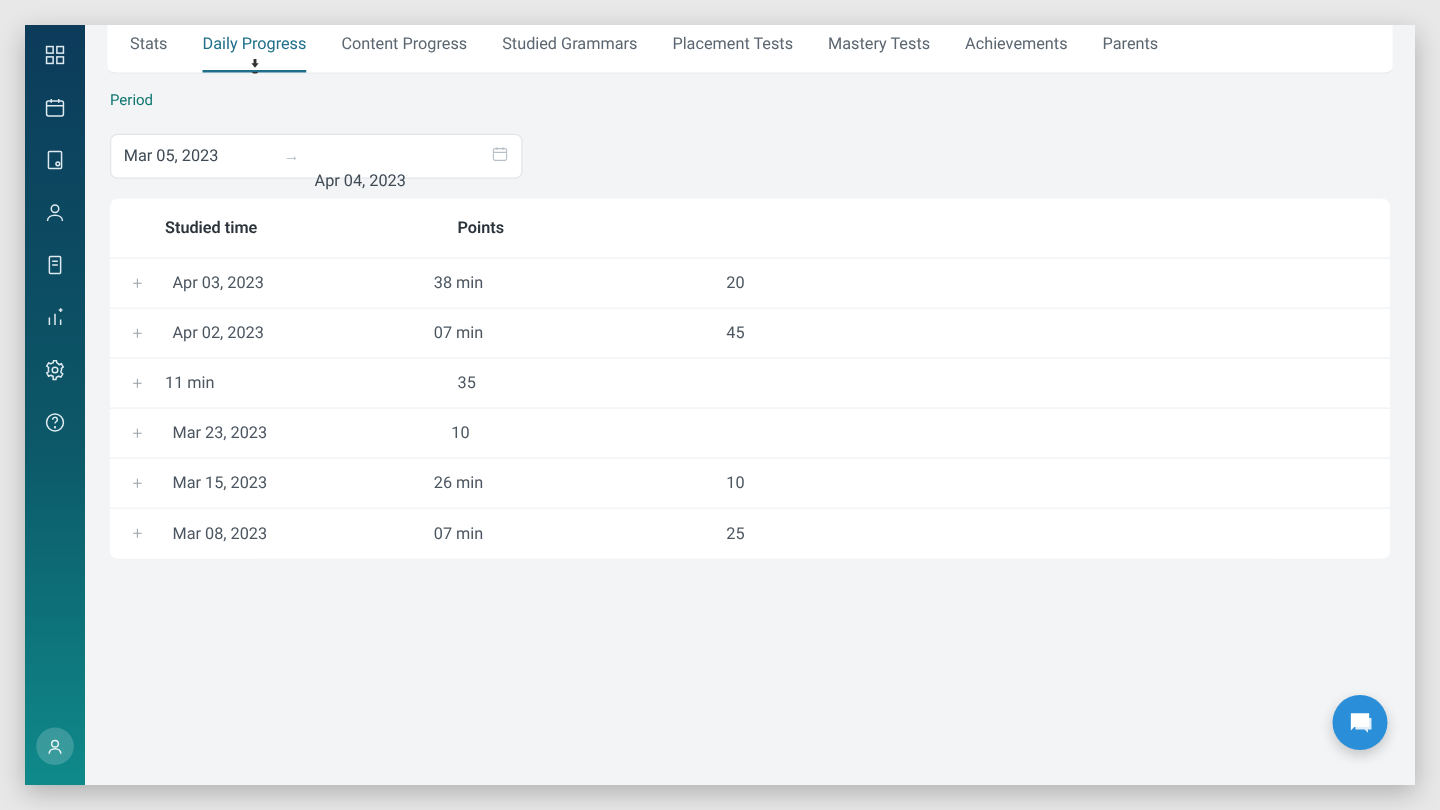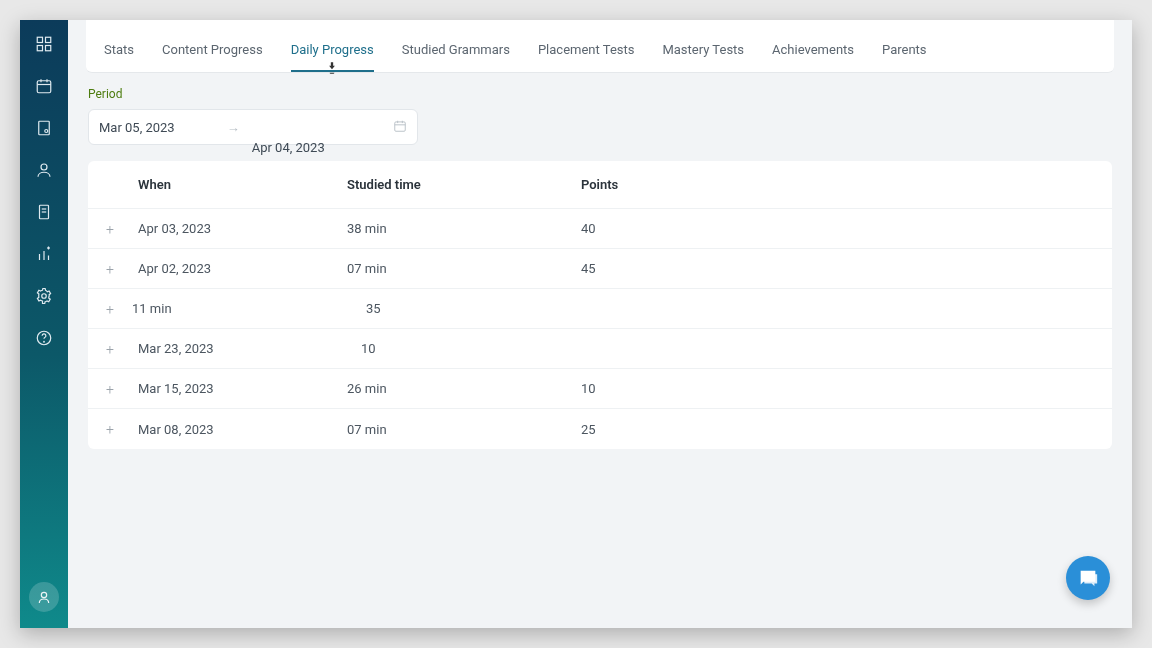--- a/index.html
+++ b/index.html
@@ -68,39 +68,39 @@
   border-bottom: 1px solid #e5e8eb;
   border-radius: 0 0 6px 6px;
   margin: 0 18px;
   padding: 0 18px;
   display: flex;
   gap: 28px;
 }
 .tab {
   font-size: 13px;
   color: #5c6670;
-  padding: 22px 0 13px;
+  padding: 8px 0 13px;
   cursor: pointer;
   border-bottom: 2px solid transparent;
   position: relative;
 }
 .tab.active {
   color: #1f6f8b;
   border-bottom-color: #1f6f8b;
 }
 .tab .cursor-icon {
   position: absolute;
   left: 50%;
   bottom: -8px;
   transform: translateX(-50%);
   color: #333;
 }
 .tab .cursor-icon svg { width: 14px; height: 14px; fill: #333; }
 .period-section { padding: 14px 20px 4px; }
-.period-label { font-size: 12px; color: #4d7c0f; margin-bottom: 8px; }
+.period-label { font-size: 12px; color: #0f766e; margin-bottom: 20px; }
 .date-range {
   background: #fff;
   border: 1px solid #e2e6ea;
   border-radius: 6px;
   width: 330px;
   height: 36px;
   display: flex;
   align-items: center;
   padding: 0 10px;
   font-size: 13px;
@@ -231,29 +231,29 @@
       <svg viewBox="0 0 24 24">
           <circle cx="12" cy="9" r="4"></circle>
           <path d="M5 21c0-3.5 3-6 7-6s7 2.5 7 6"></path>
         </svg>
     </div>
   </div>
 
   <div class="main">
     <div class="tabs-bar">
       <div class="tab"><span>Stats</span></div>
-      <div class="tab"><span>Content Progress</span></div>
       <div class="tab active">
         <span>Daily Progress</span>
         <span class="cursor-icon">
           <svg viewBox="0 0 24 24">
               <path d="M10 2v6H7l5 6 5-6h-3V2h-4zm-2 18c0 1.1.9 2 2 2h4c1.1 0 2-.9 2-2h-8z" fill="#333" stroke="none"></path>
             </svg>
         </span>
       </div>
+      <div class="tab"><span>Content Progress</span></div>
       <div class="tab"><span>Studied Grammars</span></div>
       <div class="tab"><span>Placement Tests</span></div>
       <div class="tab"><span>Mastery Tests</span></div>
       <div class="tab"><span>Achievements</span></div>
       <div class="tab"><span>Parents</span></div>
     </div>
 
     <div class="period-section">
       <div class="period-label">Period</div>
       <div class="date-range">
@@ -267,30 +267,29 @@
               <line x1="8" y1="3" x2="8" y2="7"></line>
               <line x1="16" y1="3" x2="16" y2="7"></line>
             </svg>
         </span>
       </div>
     </div>
 
     <div class="table-wrap">
       <div class="table-head">
         <div class="col-expand"></div>
-        <div class="col-when">When</div>
         <div class="col-time">Studied time</div>
         <div class="col-points">Points</div>
       </div>
       <div id="table-body">
           <div class="table-row">
             <div class="expand-btn">+</div>
             <div class="col-when">Apr 03, 2023</div>
             <div class="col-time">38 min</div>
-            <div class="col-points">40</div>
+            <div class="col-points">20</div>
           </div>
           <div class="table-row">
             <div class="expand-btn">+</div>
             <div class="col-when">Apr 02, 2023</div>
             <div class="col-time">07 min</div>
             <div class="col-points">45</div>
           </div>
           <div class="table-row">
             <div class="expand-btn">+</div>
             <div class="col-time">11 min</div>

